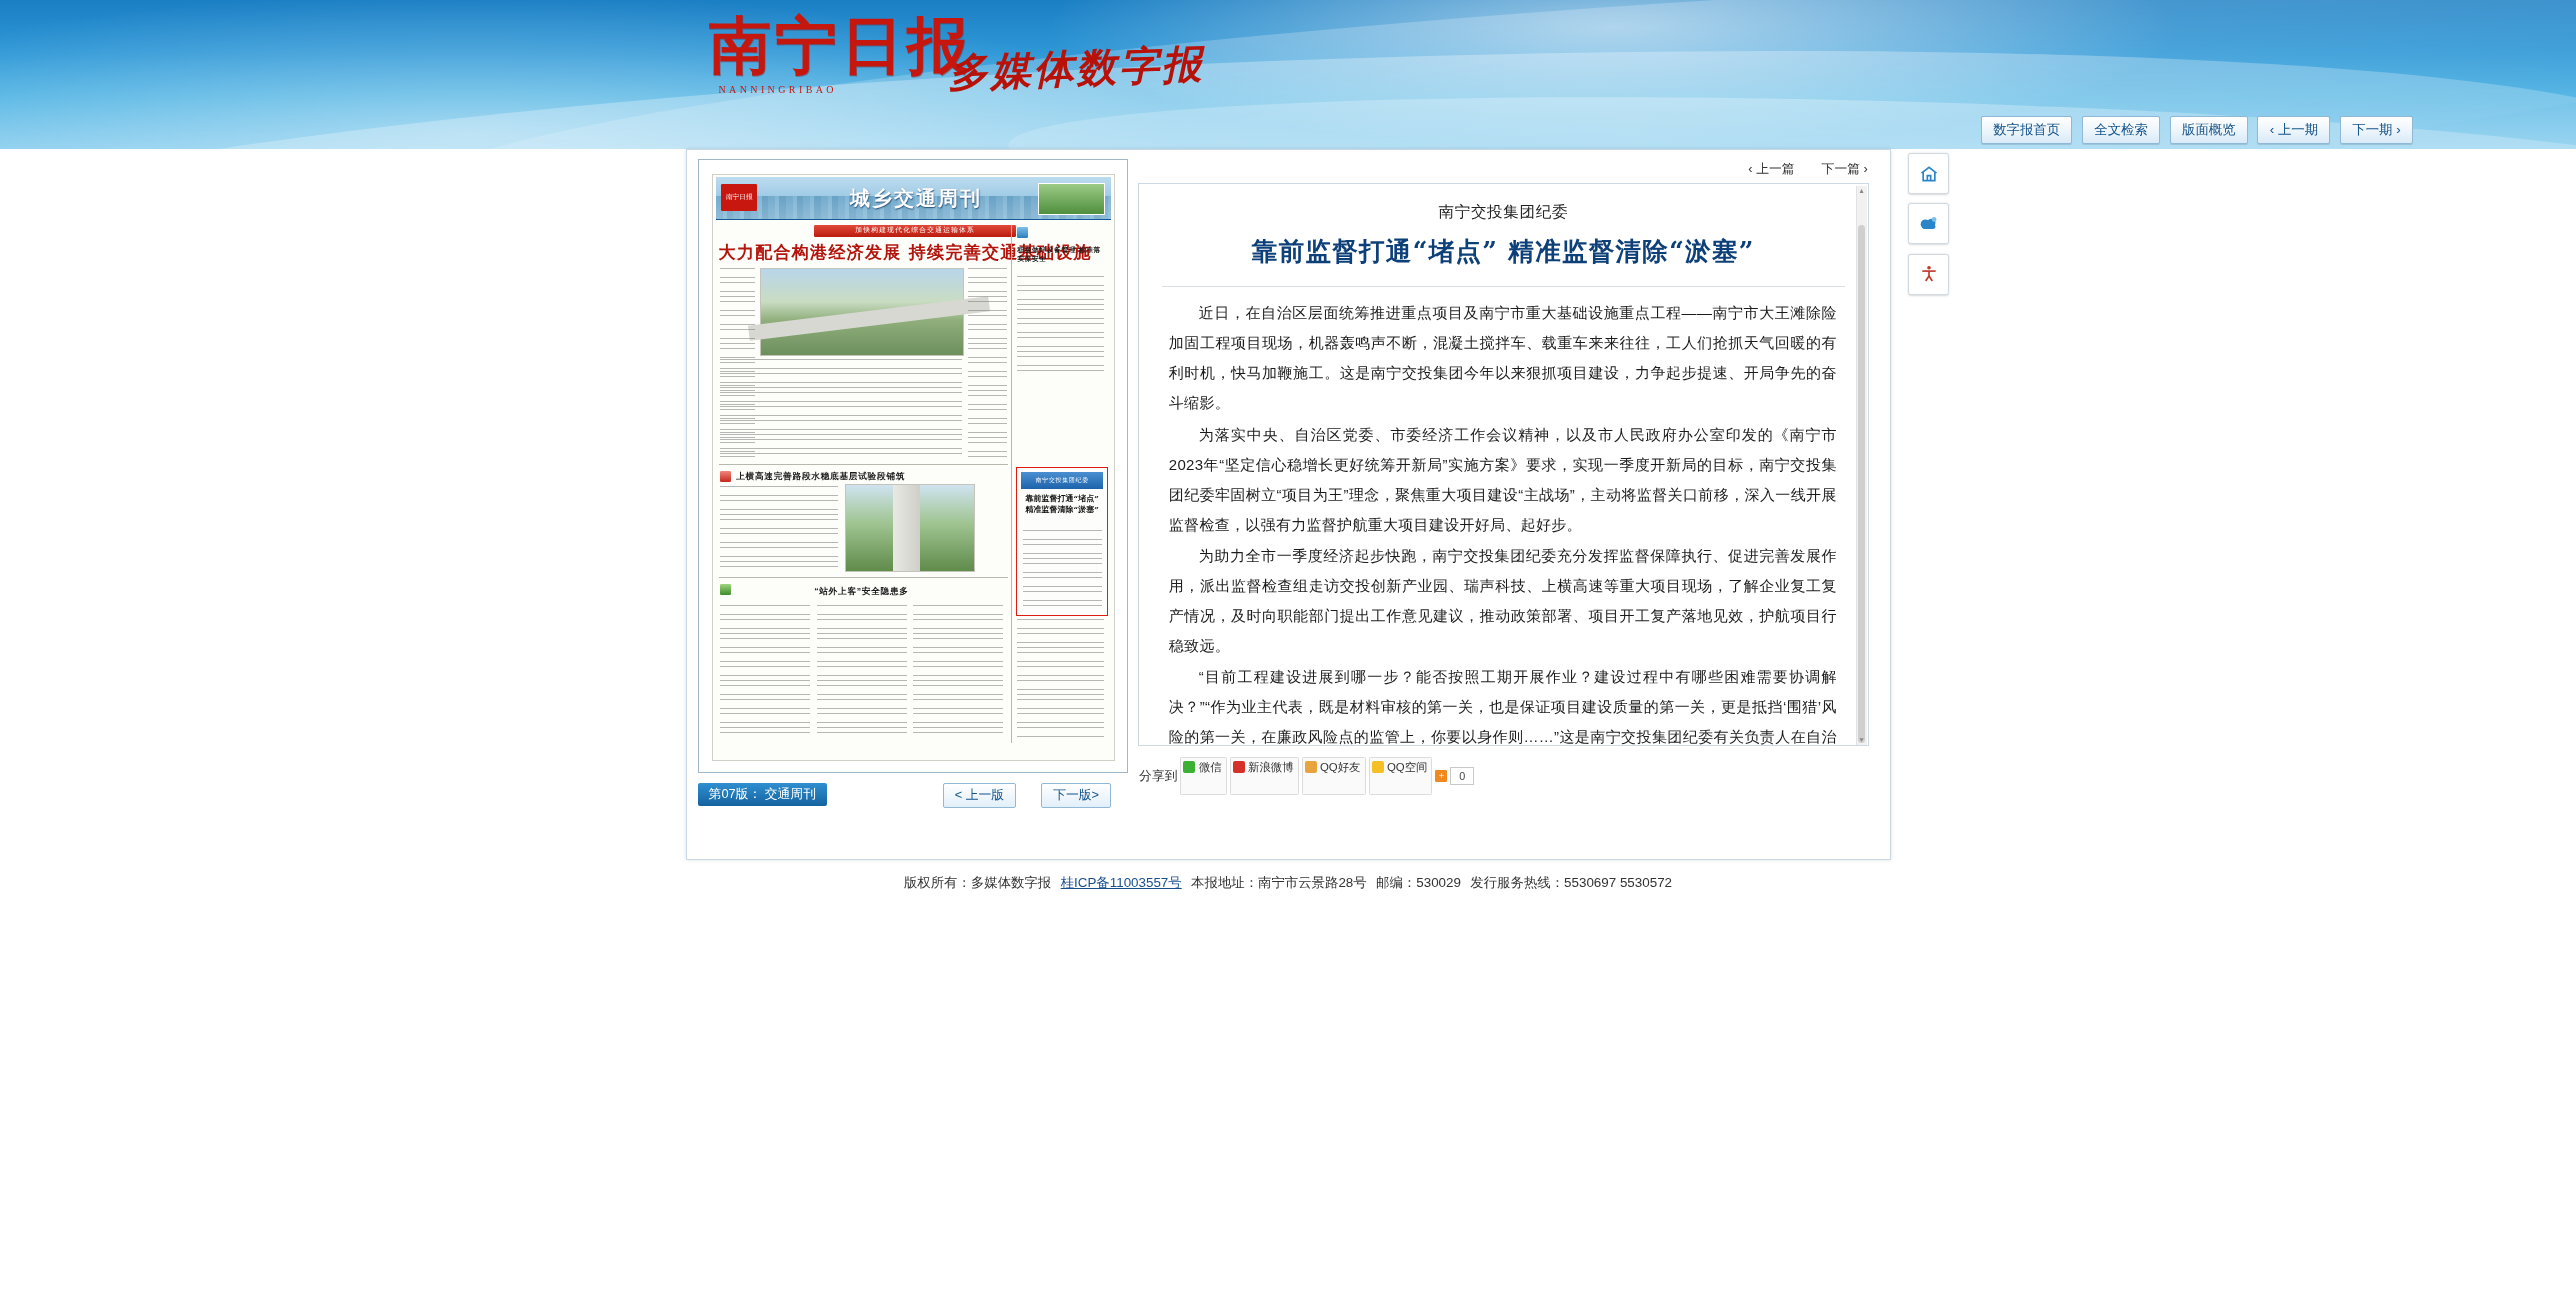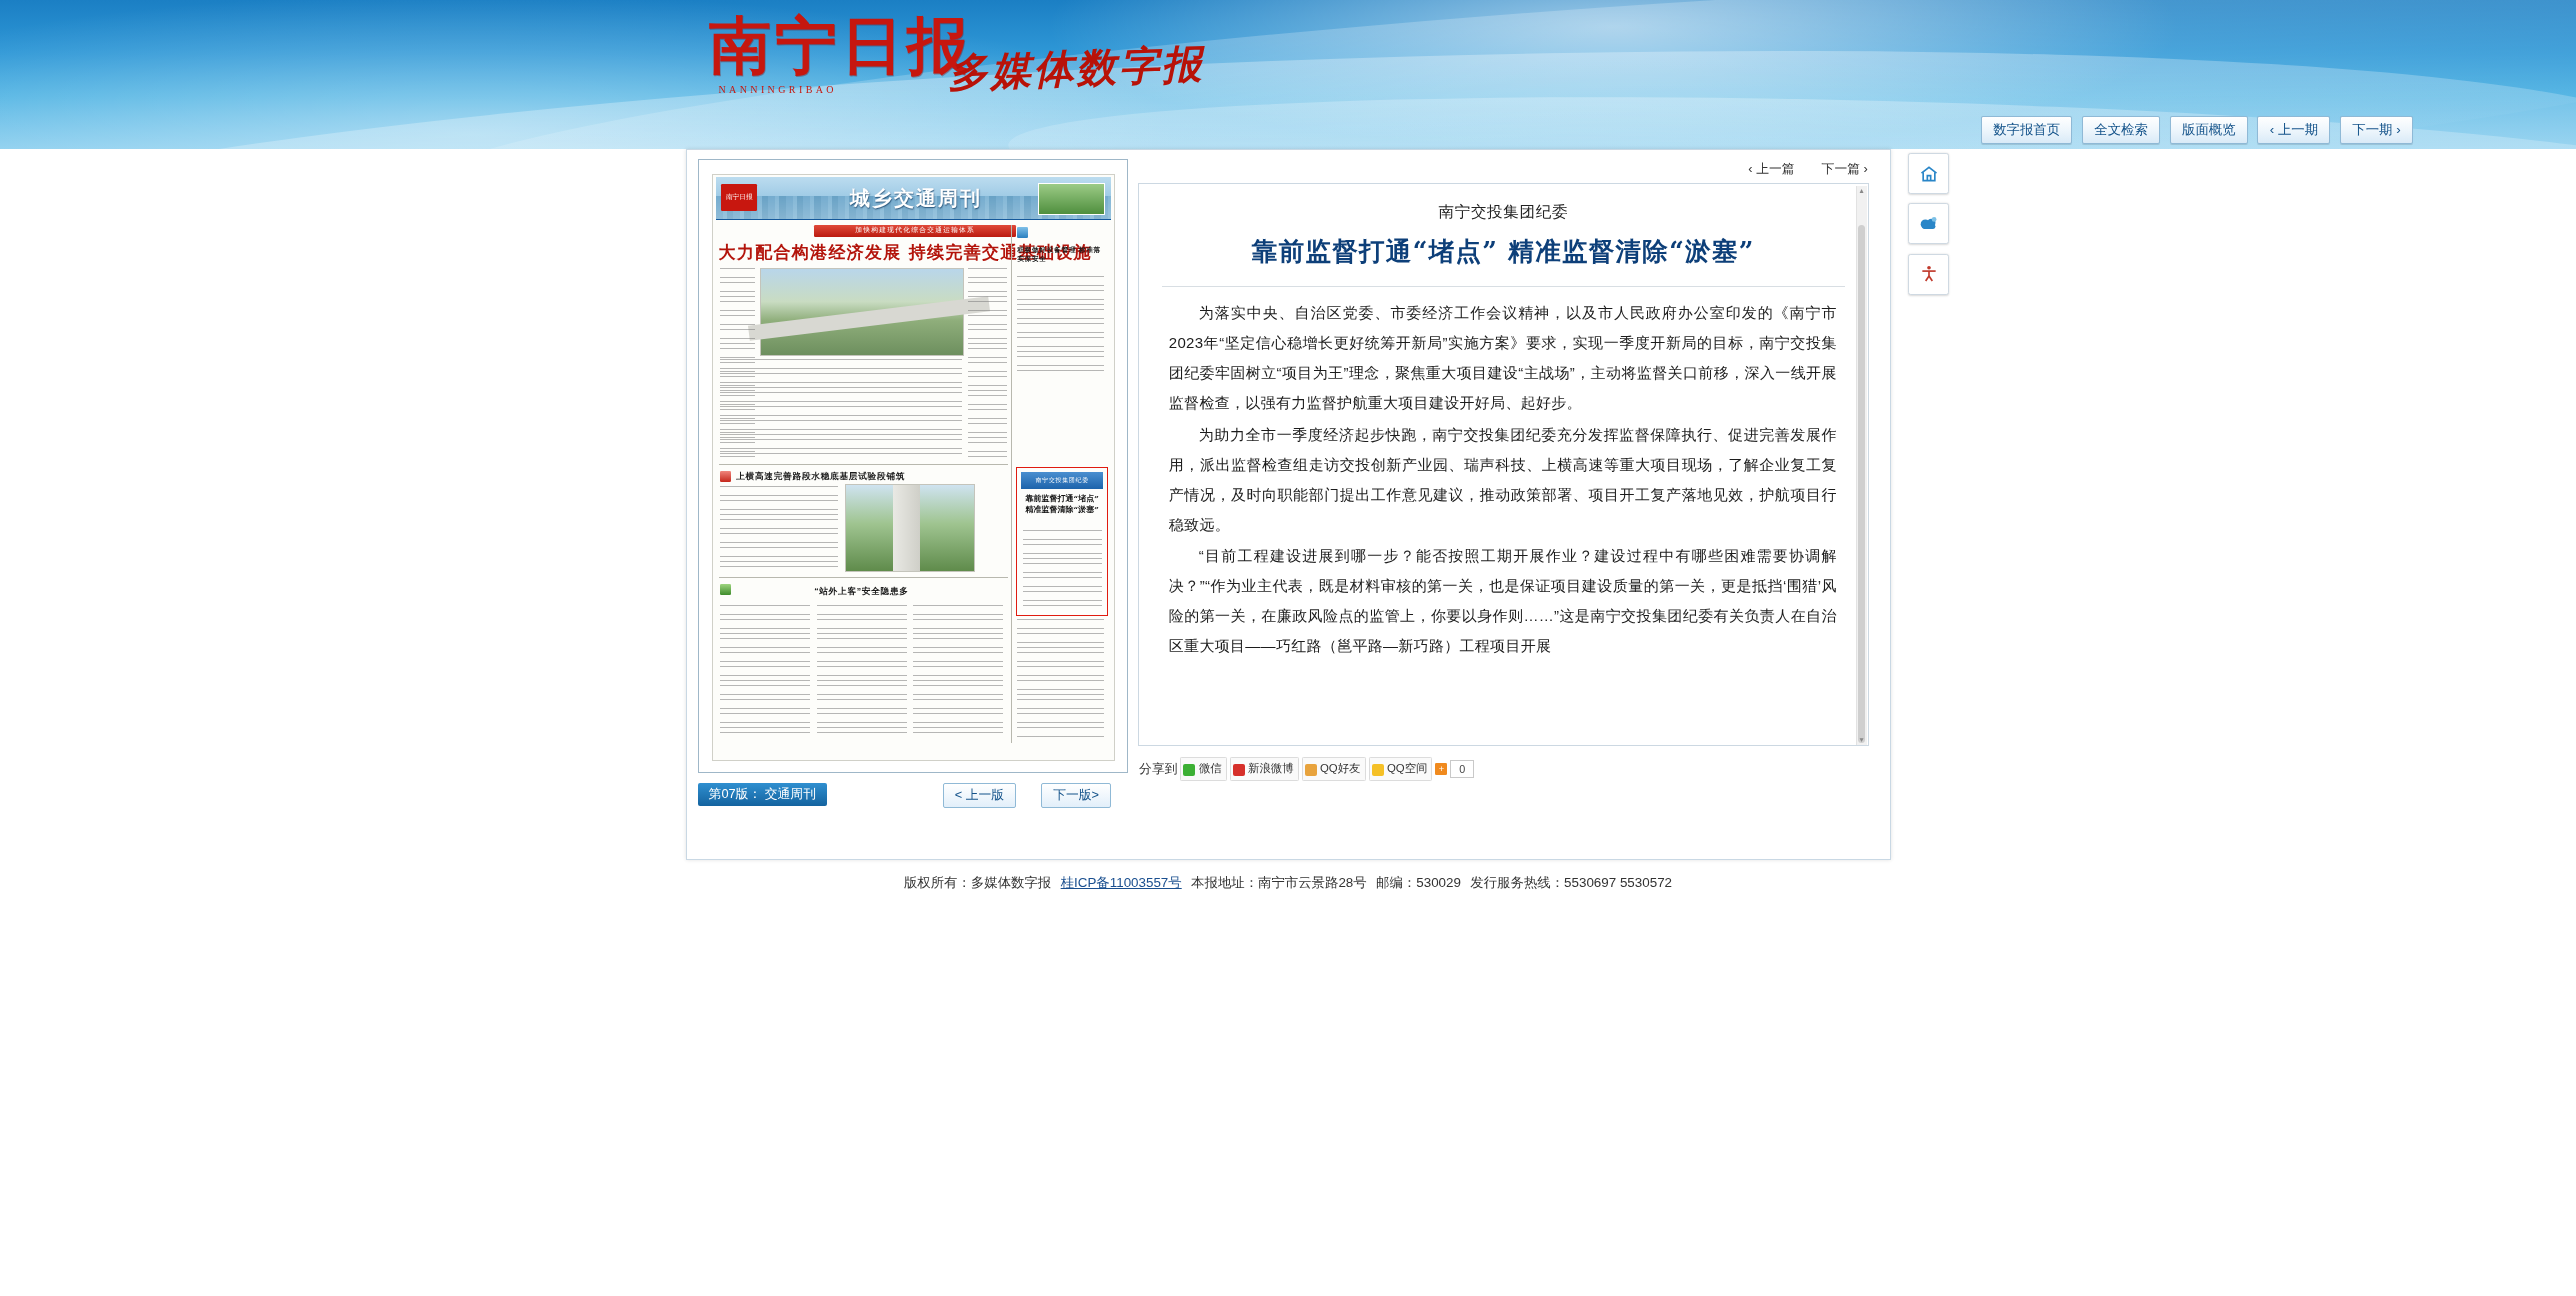--- a/index.html
+++ b/index.html
@@ -394,22 +394,22 @@
   .share-row {
     margin-top: 11px;
     display: flex;
     align-items: center;
     gap: 3px;
     font-size: 12.8px;
     color: #333;
     margin-left: 1.3px;
   }
   .share-chip {
-    display: flex; align-items: flex-end; gap: 3.4px;
-    height: 17.5px; padding: 0 4px 4px 2px;
+    display: flex; align-items: center; gap: 3.4px;
+    height: 17.5px; padding: 0 4px 18px 2px;
     border: 0.7px solid #dcdcdc;
     background: #fafafa;
     border-radius: 1.3px;
     font-size: 11.4px; color: #333;
     cursor: pointer;
     white-space: nowrap;
   }
   .share-ico {
     width: 12px; height: 12px; border-radius: 2px;
     display: inline-block;
@@ -567,20 +567,21 @@
       <div class="art-topnav">
         <span class="lnk">‹ 上一篇</span>
         <span class="lnk">下一篇 ›</span>
       </div>
 
       <div class="art-frame">
         <div class="art-kicker">南宁交投集团纪委</div>
         <div class="art-title">靠前监督打通“堵点”  精准监督清除“淤塞”</div>
         <div class="art-divider"></div>
         <div class="art-body">
+          <p>近日，在自治区层面统筹推进重点项目及南宁市重大基础设施重点工程——南宁市大王滩除险加固工程项目现场，机器轰鸣声不断，混凝土搅拌车、载重车来来往往，工人们抢抓天气回暖的有利时机，快马加鞭施工。这是南宁交投集团今年以来狠抓项目建设，力争起步提速、开局争先的奋斗缩影。</p>
           <p>为落实中央、自治区党委、市委经济工作会议精神，以及市人民政府办公室印发的《南宁市2023年“坚定信心稳增长更好统筹开新局”实施方案》要求，实现一季度开新局的目标，南宁交投集团纪委牢固树立“项目为王”理念，聚焦重大项目建设“主战场”，主动将监督关口前移，深入一线开展监督检查，以强有力监督护航重大项目建设开好局、起好步。</p>
           <p>为助力全市一季度经济起步快跑，南宁交投集团纪委充分发挥监督保障执行、促进完善发展作用，派出监督检查组走访交投创新产业园、瑞声科技、上横高速等重大项目现场，了解企业复工复产情况，及时向职能部门提出工作意见建议，推动政策部署、项目开工复产落地见效，护航项目行稳致远。</p>
           <p>“目前工程建设进展到哪一步？能否按照工期开展作业？建设过程中有哪些困难需要协调解决？”“作为业主代表，既是材料审核的第一关，也是保证项目建设质量的第一关，更是抵挡‘围猎’风险的第一关，在廉政风险点的监管上，你要以身作则……”这是南宁交投集团纪委有关负责人在自治区重大项目——巧红路（邕平路—新巧路）工程项目开展</p>
         </div>
 
         <div class="art-scroll">
           <div class="arrow" style="top:1.3px;">▲</div>
           <div class="thumb"></div>
           <div class="arrow" style="bottom:1.3px;">▼</div>
         </div>

